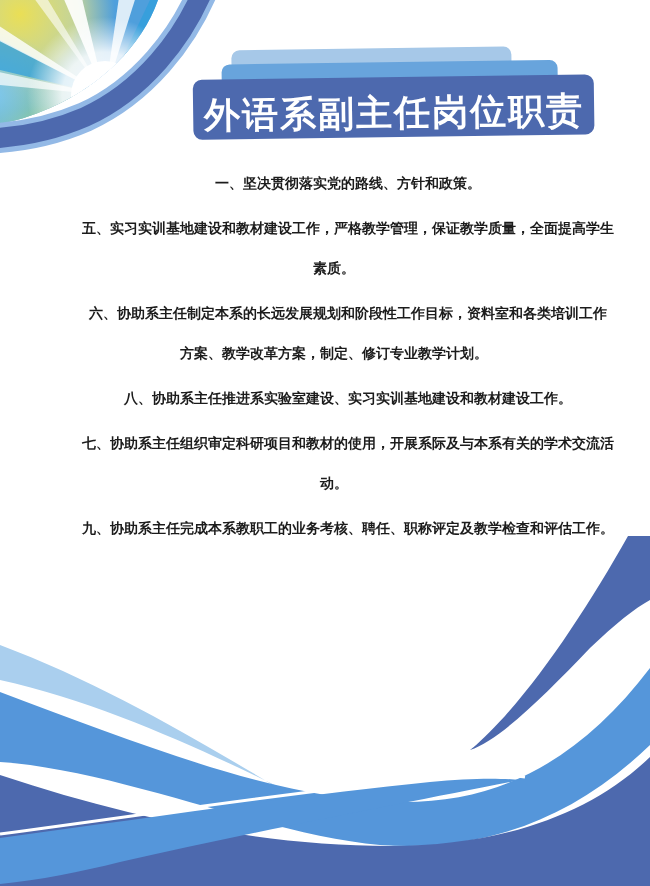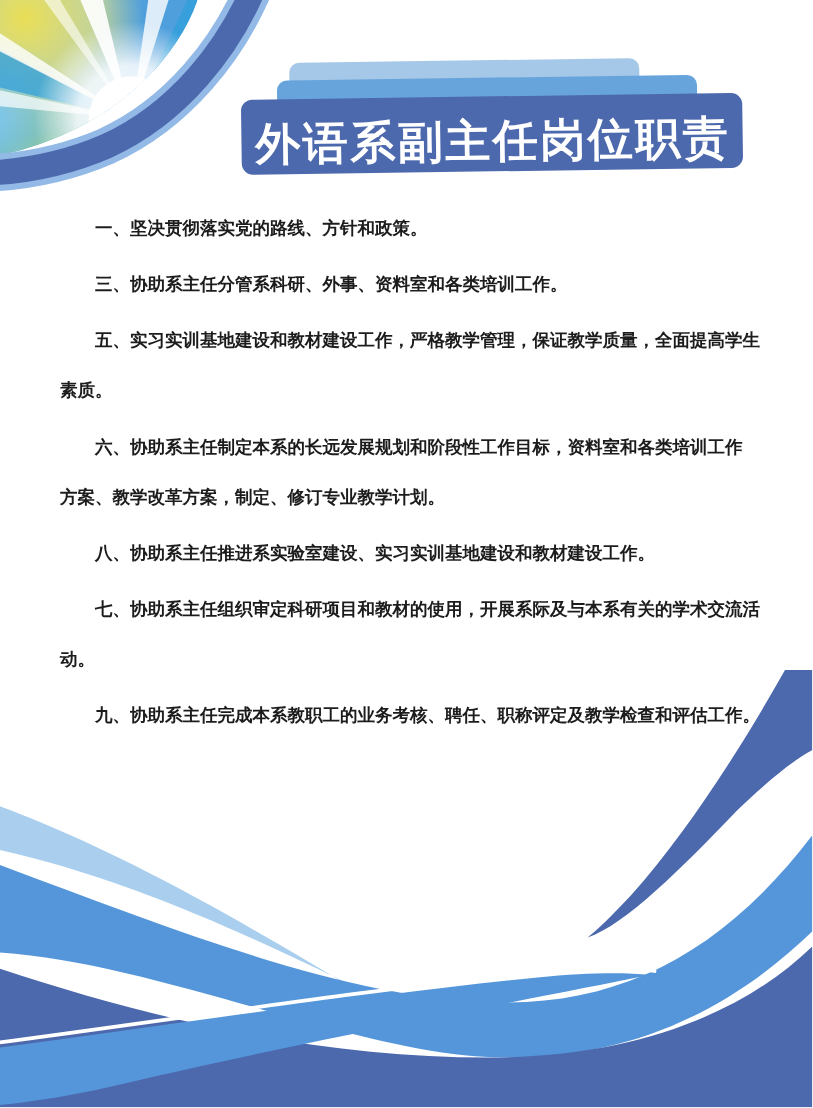--- a/index.html
+++ b/index.html
@@ -24,21 +24,21 @@
     padding:163px 30px 0 48px;
     color:#1c1c1c;
   }
   #content p.item{
     margin:0 0 5px 0;
     font-size:14px;
     line-height:40px;
     font-weight:700;
     text-indent:28px;
     white-space:pre-wrap;
-    text-align:left;
+    text-align:center;
   }
 </style>
 </head>
 <body>
 
 <svg id="header-deco" class="deco" width="650" height="172" viewBox="0 0 650 172">
   <defs>
     <clipPath id="burstClip">
       <path d="M0,0 L158,0 C142,46 100,86 50,108 C32,116 15,121 0,124 Z"></path>
     </clipPath>
@@ -95,21 +95,20 @@
     <rect x="193" y="77" width="401" height="60" rx="9" fill="#4d69ae"></rect>
     <text class="banner-title" x="394" y="125" text-anchor="middle" font-size="36" fill="#ffffff">外语系副主任岗位职责</text>
   </g>
 
   <path d="M208,-22 C185,40 140,92 85,117 C55,130 25,136 -2,138" fill="none" stroke-width="30" stroke-linecap="round" stroke="#93b9e6"></path>
   <path d="M208,-22 C185,40 140,92 85,117 C55,130 25,136 -2,138" fill="none" stroke-width="20" stroke-linecap="round" stroke="#4d69ae"></path>
 </svg>
 
 <div id="content">
   <p class="item">一、坚决贯彻落实党的路线、方针和政策。</p>
-  <p class="item">三、协助系主任分管系科研、外事、资料室和各类培训工作。</p>
   <p class="item">五、实习实训基地建设和教材建设工作，严格教学管理，保证教学质量，全面提高学生
 素质。</p>
   <p class="item">六、协助系主任制定本系的长远发展规划和阶段性工作目标，资料室和各类培训工作
 方案、教学改革方案，制定、修订专业教学计划。</p>
   <p class="item">八、协助系主任推进系实验室建设、实习实训基地建设和教材建设工作。</p>
   <p class="item">七、协助系主任组织审定科研项目和教材的使用，开展系际及与本系有关的学术交流活
 动。</p>
   <p class="item">九、协助系主任完成本系教职工的业务考核、聘任、职称评定及教学检查和评估工作。</p>
 </div>
 

